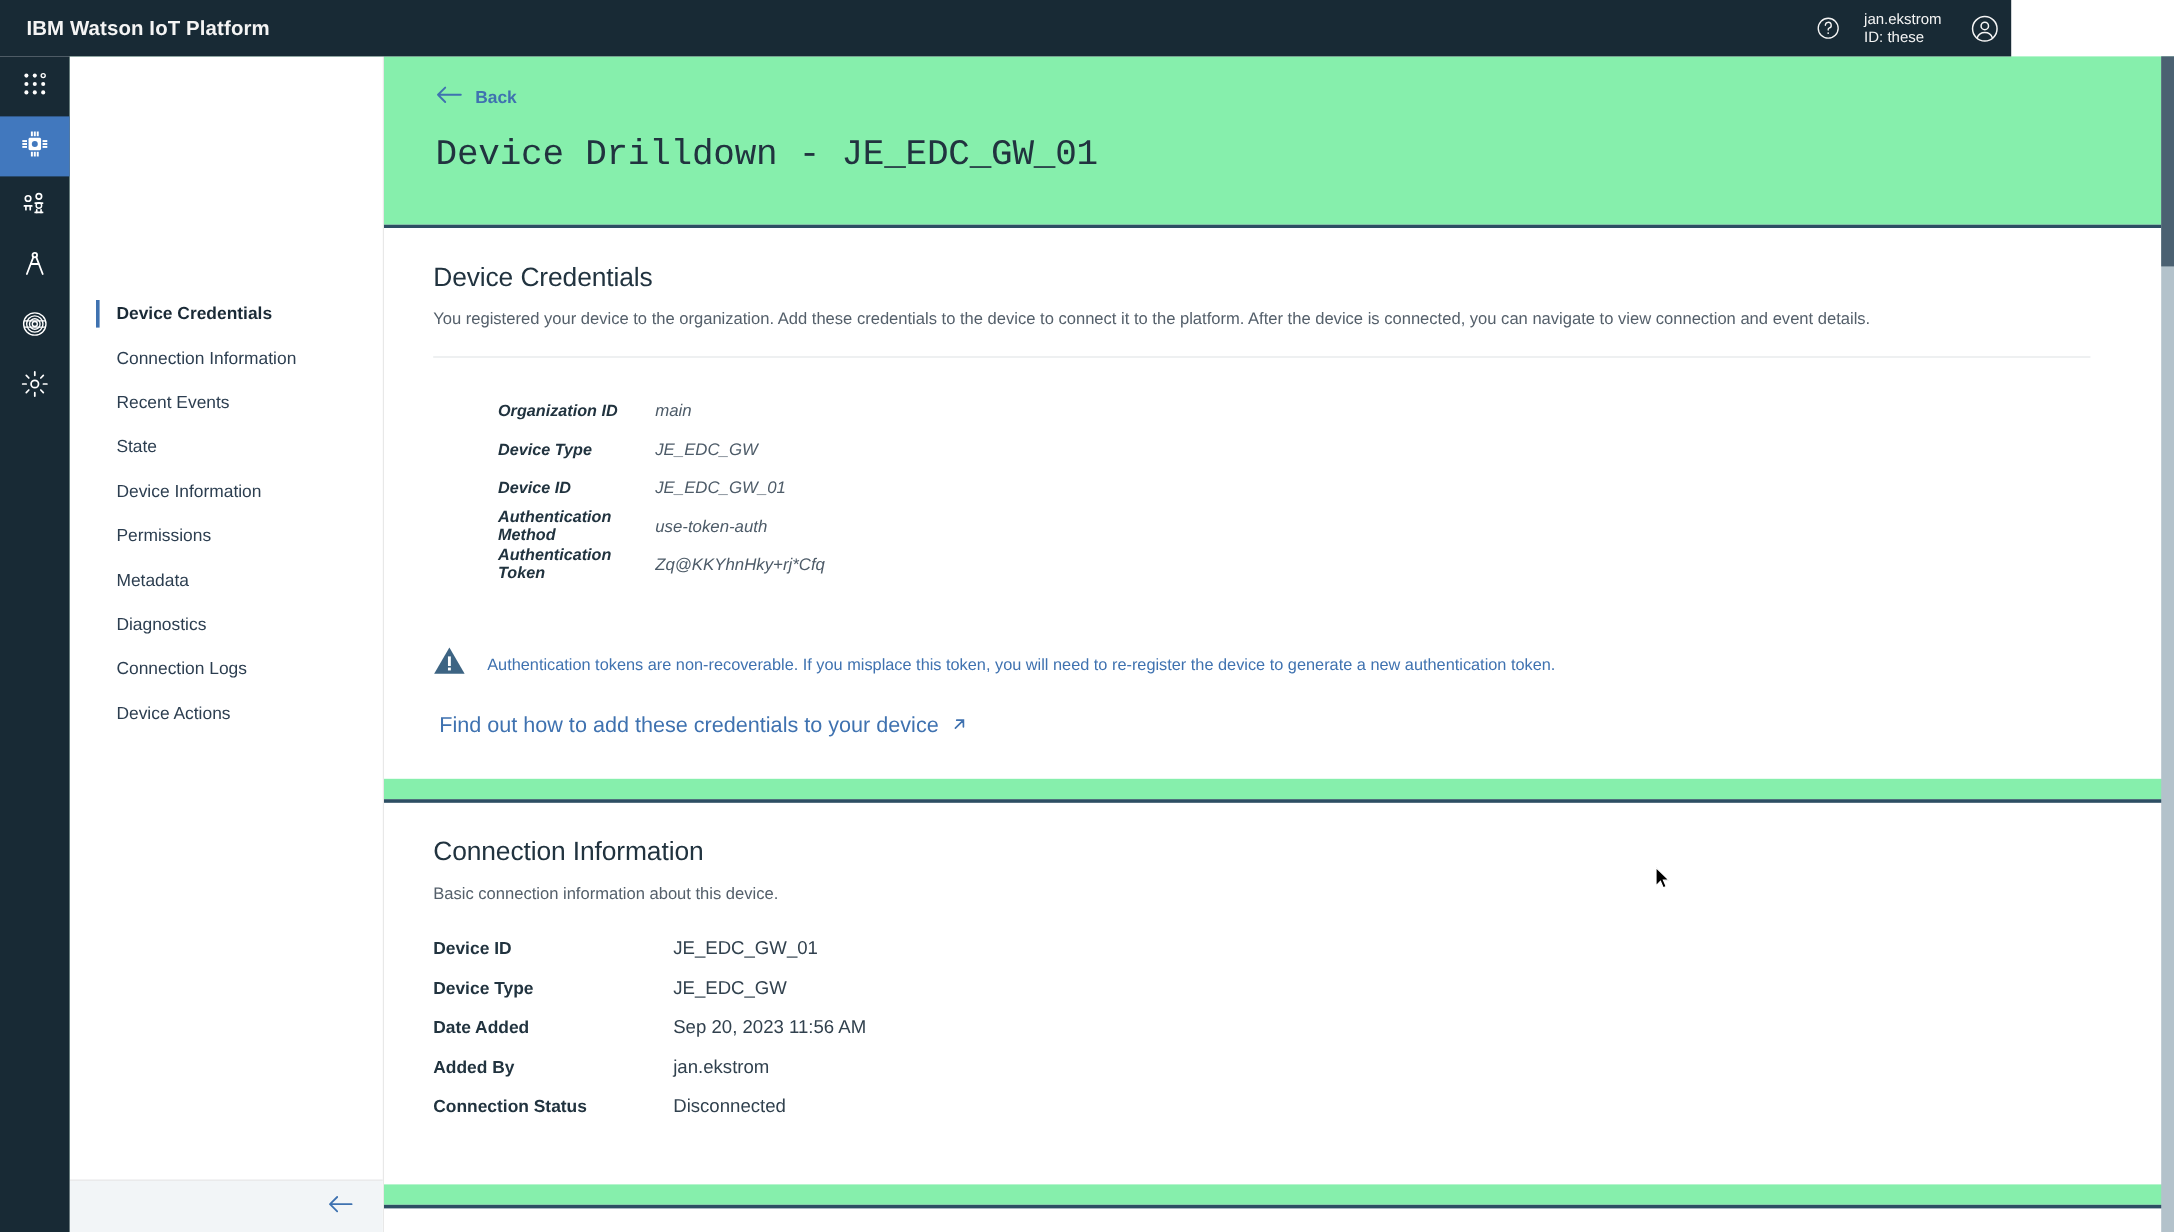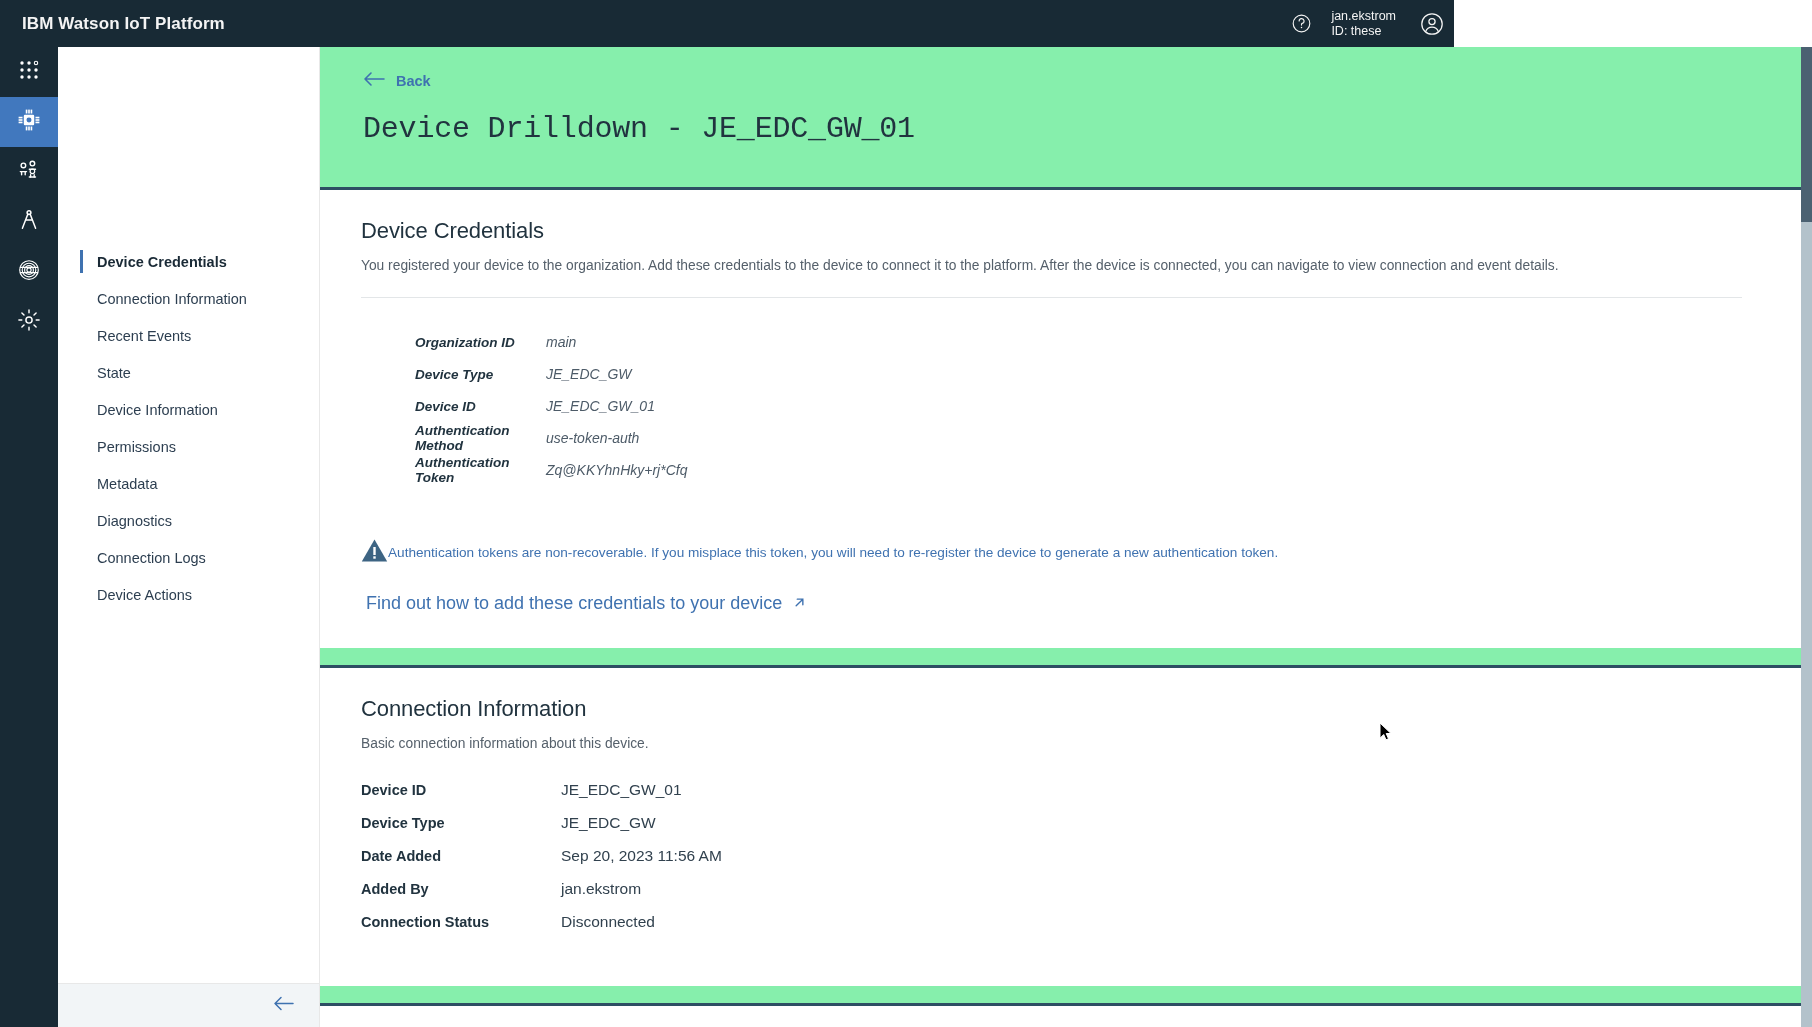--- a/index.html
+++ b/index.html
@@ -7,21 +7,21 @@
     width: 1812px; height: 1027px;
     font-family: "Liberation Sans", sans-serif;
     background: #ffffff;
     overflow: hidden;
   }
   .app { position: relative; width: 1812px; height: 1027px; }
 
   
   .header {
     position: absolute; top: 0; left: 0;
-    width: 1454px; height: 47px;
+    width: 1676px; height: 47px;
     background: #182a35;
     display: flex; align-items: center;
     z-index: 30;
   }
   .header-title {
     margin-left: 22px;
     color: #f4f4f4;
     font-size: 17px;
     font-weight: bold;
     letter-spacing: .1px;
@@ -171,21 +171,21 @@
     font-size: 14.5px; font-weight: bold; color: #21333f;
     height: 33px; display: flex; align-items: center;
   }
   .conn-grid .dd {
     font-size: 15.5px; color: #31414e;
     height: 33px; display: flex; align-items: center;
   }
 
   
   .warn-row {
-    display: flex; align-items: center; 
+    display: flex; align-items: center; gap: 18px;
     margin-top: 52px;
   }
   .warn-text { font-size: 13.6px; color: #3f72b0; }
   .doc-link {
     display: flex; align-items: center; gap: 11px;
     margin-top: 26px; padding-left: 5px;
     font-size: 18px; color: #3f72b0; cursor: pointer;
     width: max-content;
   }
 

